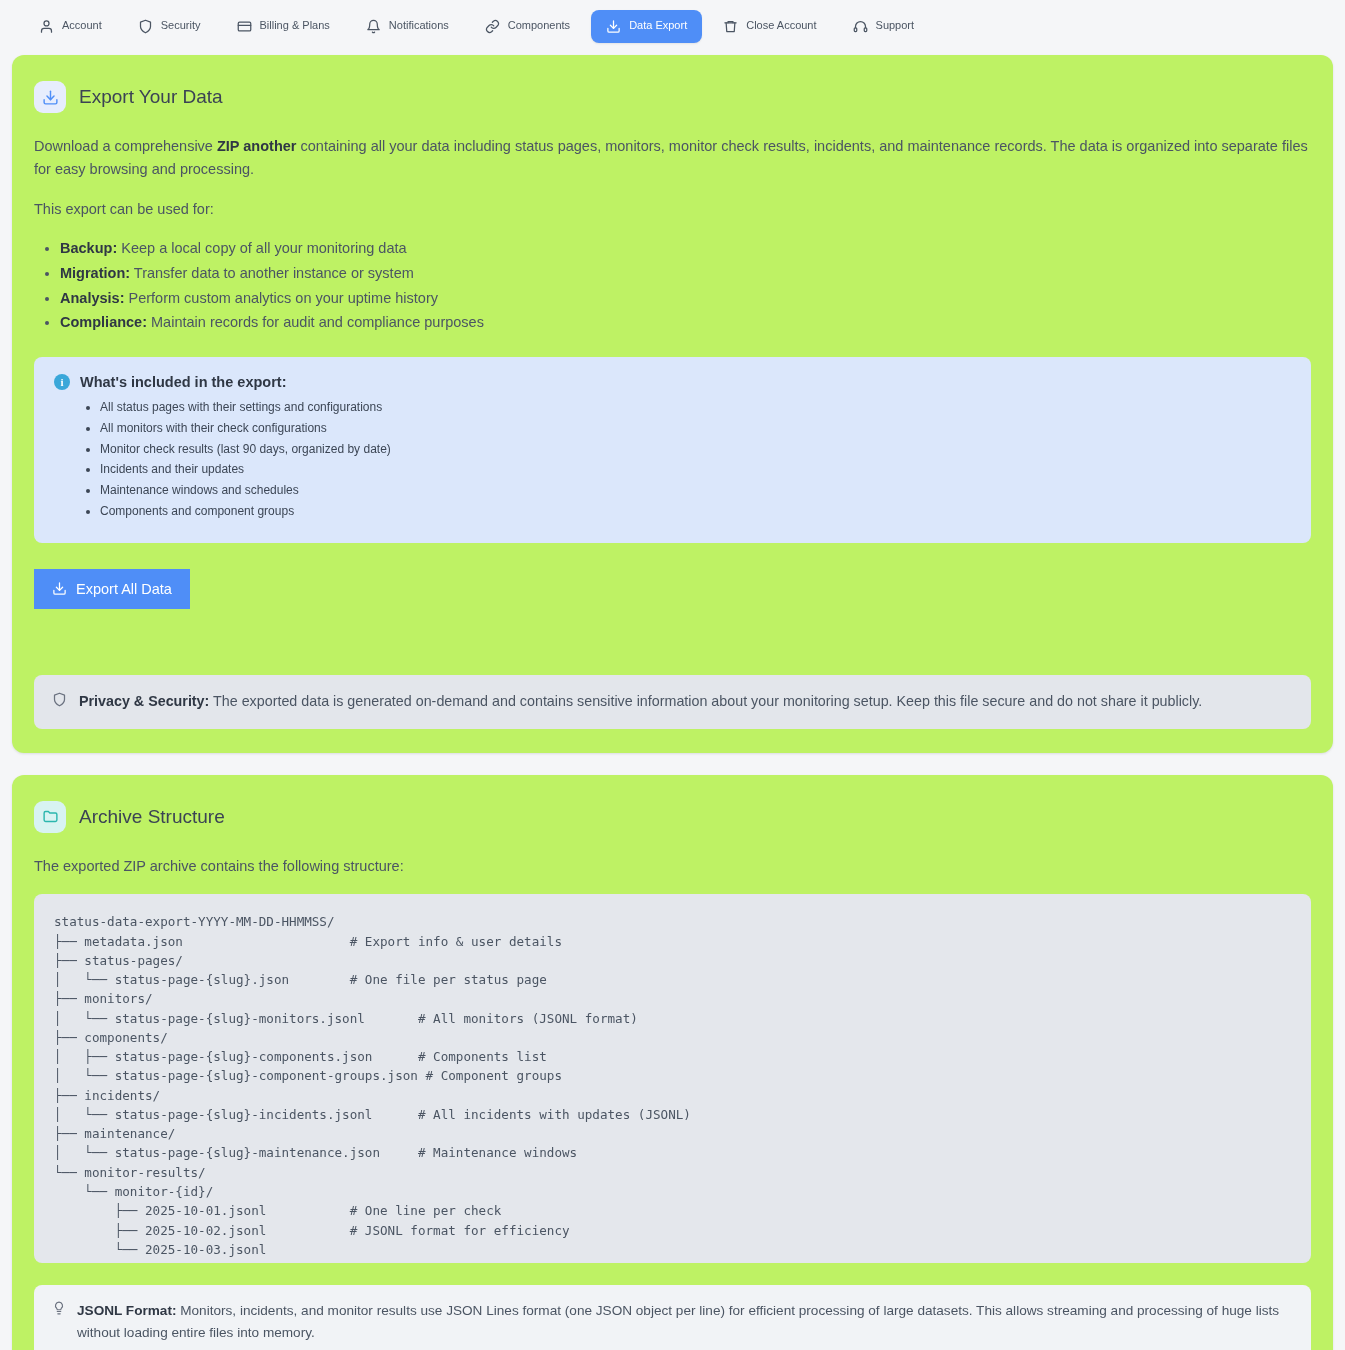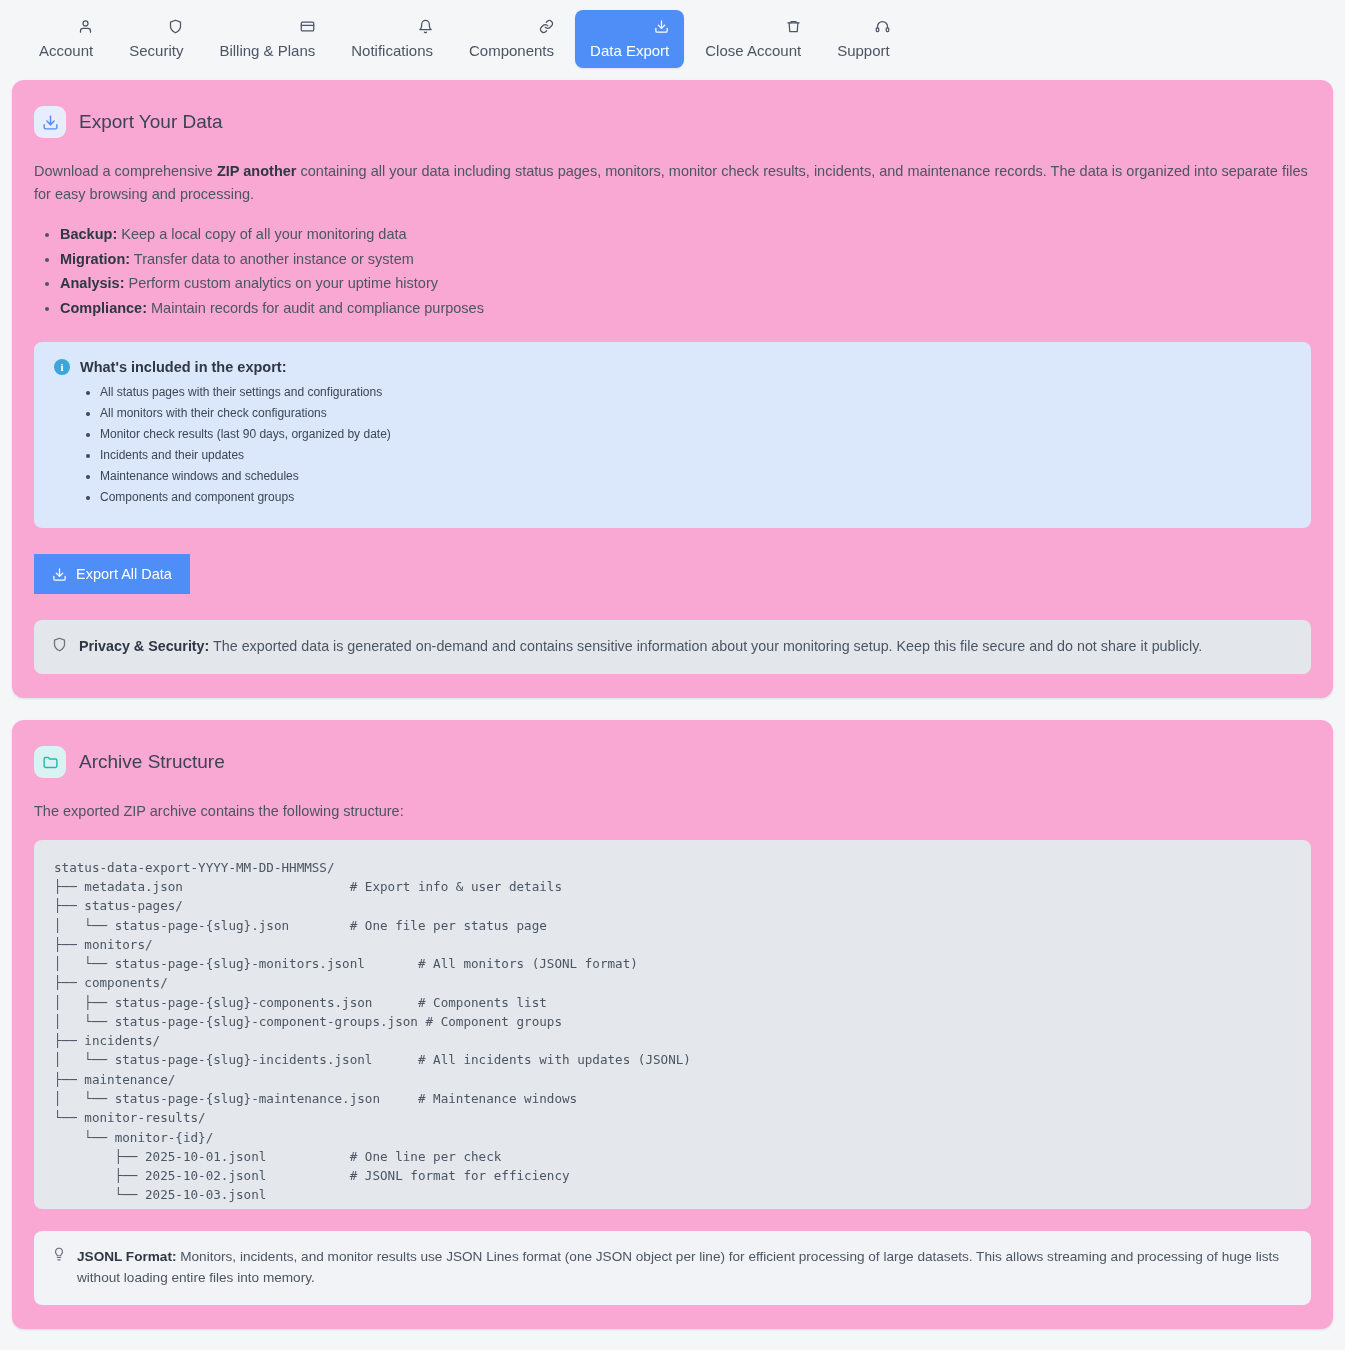--- a/index.html
+++ b/index.html
@@ -18,40 +18,39 @@
   
   .nav {
     display: flex;
     align-items: center;
     gap: 6px;
     padding: 10px 24px 12px 24px;
     background: #f5f6f8;
   }
   .nav-item {
     display: flex;
-    align-items: flex-end;
+    align-items: flex-start;
     gap: 8px;
     padding: 9px 15px;
     border-radius: 8px;
-    font-size: 15px;
+    font-size: 11px;
     color: #4b5563;
     cursor: pointer;
     white-space: nowrap;
-    flex-direction: column;
   }
   .nav-item .ico { display: inline-flex; align-items: center; }
   .nav-item.active {
     background: #4f8ef7;
     color: #ffffff;
     box-shadow: 0 1px 2px rgba(0,0,0,0.08);
   }
 
   
   .card {
-    background: #f9a8d4;
+    background: #bef264;
     border-radius: 12px;
     margin: 0 12px 22px 12px;
     padding: 26px 22px 24px 22px;
     box-shadow: 0 1px 3px rgba(16,24,40,0.07), 0 1px 2px rgba(16,24,40,0.04);
   }
   .card-head {
     display: flex;
     align-items: center;
     gap: 13px;
     margin-bottom: 22px;
@@ -144,20 +143,21 @@
   
   .callout-grey {
     background: #e3e6eb;
     border-radius: 8px;
     padding: 15px 18px 16px 18px;
     font-size: 14.3px;
     line-height: 1.6;
     color: #4b5563;
     display: flex;
     gap: 12px;
+    margin-top: 40px;
   }
   .callout-grey b { color: #2f3744; font-weight: 700; }
   .callout-grey .gico { flex: 0 0 auto; color: #6b7280; padding-top: 2px; }
 
   
   .tree {
     background: #e4e7ec;
     border-radius: 8px;
     padding: 18px 20px 4px 20px;
     font-family: "DejaVu Sans Mono", monospace;
@@ -279,20 +279,21 @@
           <path d="M21 15v4a2 2 0 0 1-2 2H5a2 2 0 0 1-2-2v-4"></path>
           <path d="M7 10l5 5 5-5"></path>
           <path d="M12 15V3"></path>
         </svg>
     </div>
     <div class="card-title">Export Your Data</div>
   </div>
 
   <p class="para"><span>Download a comprehensive </span><b>ZIP another</b><span> containing all your data including status pages, monitors, monitor check results, incidents, and maintenance records. The data is organized into separate files for easy browsing and processing.</span></p>
 
+  <p class="para">This export can be used for:</p>
 
   <ul class="plain">
     <li><b>Backup:</b><span> Keep a local copy of all your monitoring data</span></li>
     <li><b>Migration:</b><span> Transfer data to another instance or system</span></li>
     <li><b>Analysis:</b><span> Perform custom analytics on your uptime history</span></li>
     <li><b>Compliance:</b><span> Maintain records for audit and compliance purposes</span></li>
   </ul>
 
   <div class="callout-info">
     <div class="callout-info-head">

